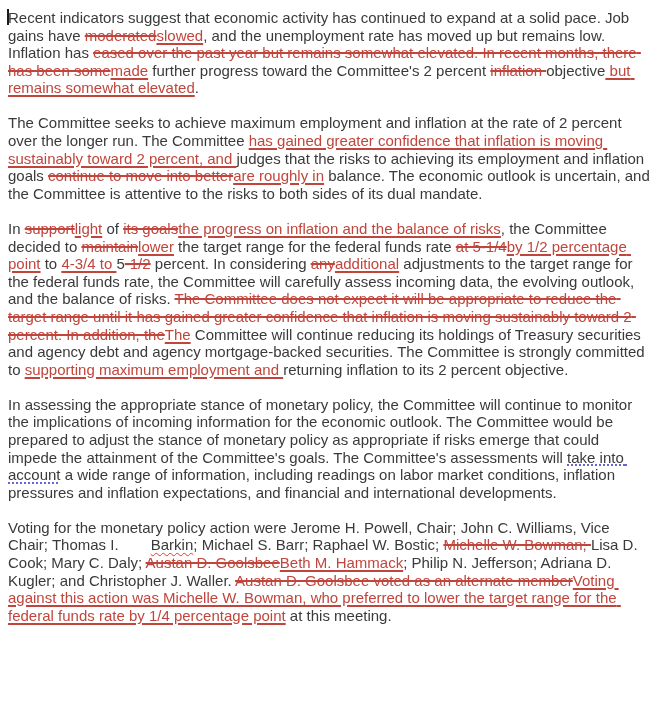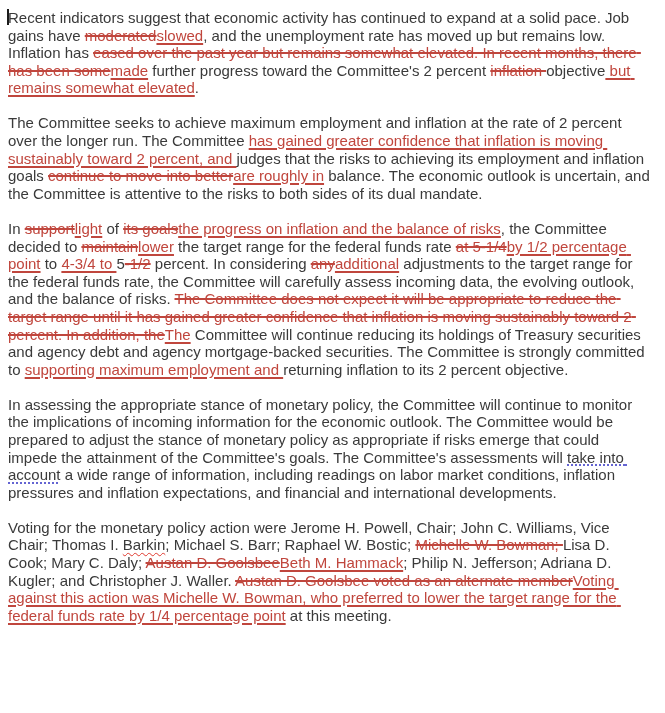--- a/index.html
+++ b/index.html
@@ -47,20 +47,21 @@
   }
   .run.grammar{
     text-decoration:underline dotted var(--grammar-blue);
     text-decoration-thickness:2px;
     text-underline-offset:2px;
   }
   .run.spell{
     text-decoration:underline wavy var(--spell-red);
     text-decoration-thickness:1px;
     text-underline-offset:2px;
+    margin-left:28px;
   }
 </style>
 </head>
 <body>
 
 <div class="doc">
   <div class="cursor"></div>
   <div id="content">
       <p class="para"><span class="run normal">Recent indicators suggest that economic activity has continued to expand at a solid pace. Job gains have </span><span class="run del">moderated</span><span class="run ins">slowed</span><span class="run normal">, and the unemployment rate has moved up but remains low. Inflation has </span><span class="run del">eased over the past year but remains somewhat elevated. In recent months, there has been some</span><span class="run ins">made</span><span class="run normal"> further progress toward the Committee's 2 percent </span><span class="run del">inflation </span><span class="run normal">objective</span><span class="run ins"> but remains somewhat elevated</span><span class="run normal">.</span></p>
       <p class="para"><span class="run normal">The Committee seeks to achieve maximum employment and inflation at the rate of 2 percent over the longer run. The Committee </span><span class="run ins">has gained greater confidence that inflation is moving sustainably toward 2 percent, and </span><span class="run normal">judges that the risks to achieving its employment and inflation goals </span><span class="run del">continue to move into better</span><span class="run ins">are roughly in</span><span class="run normal"> balance. The economic outlook is uncertain, and the Committee is attentive to the risks to both sides of its dual mandate.</span></p>

